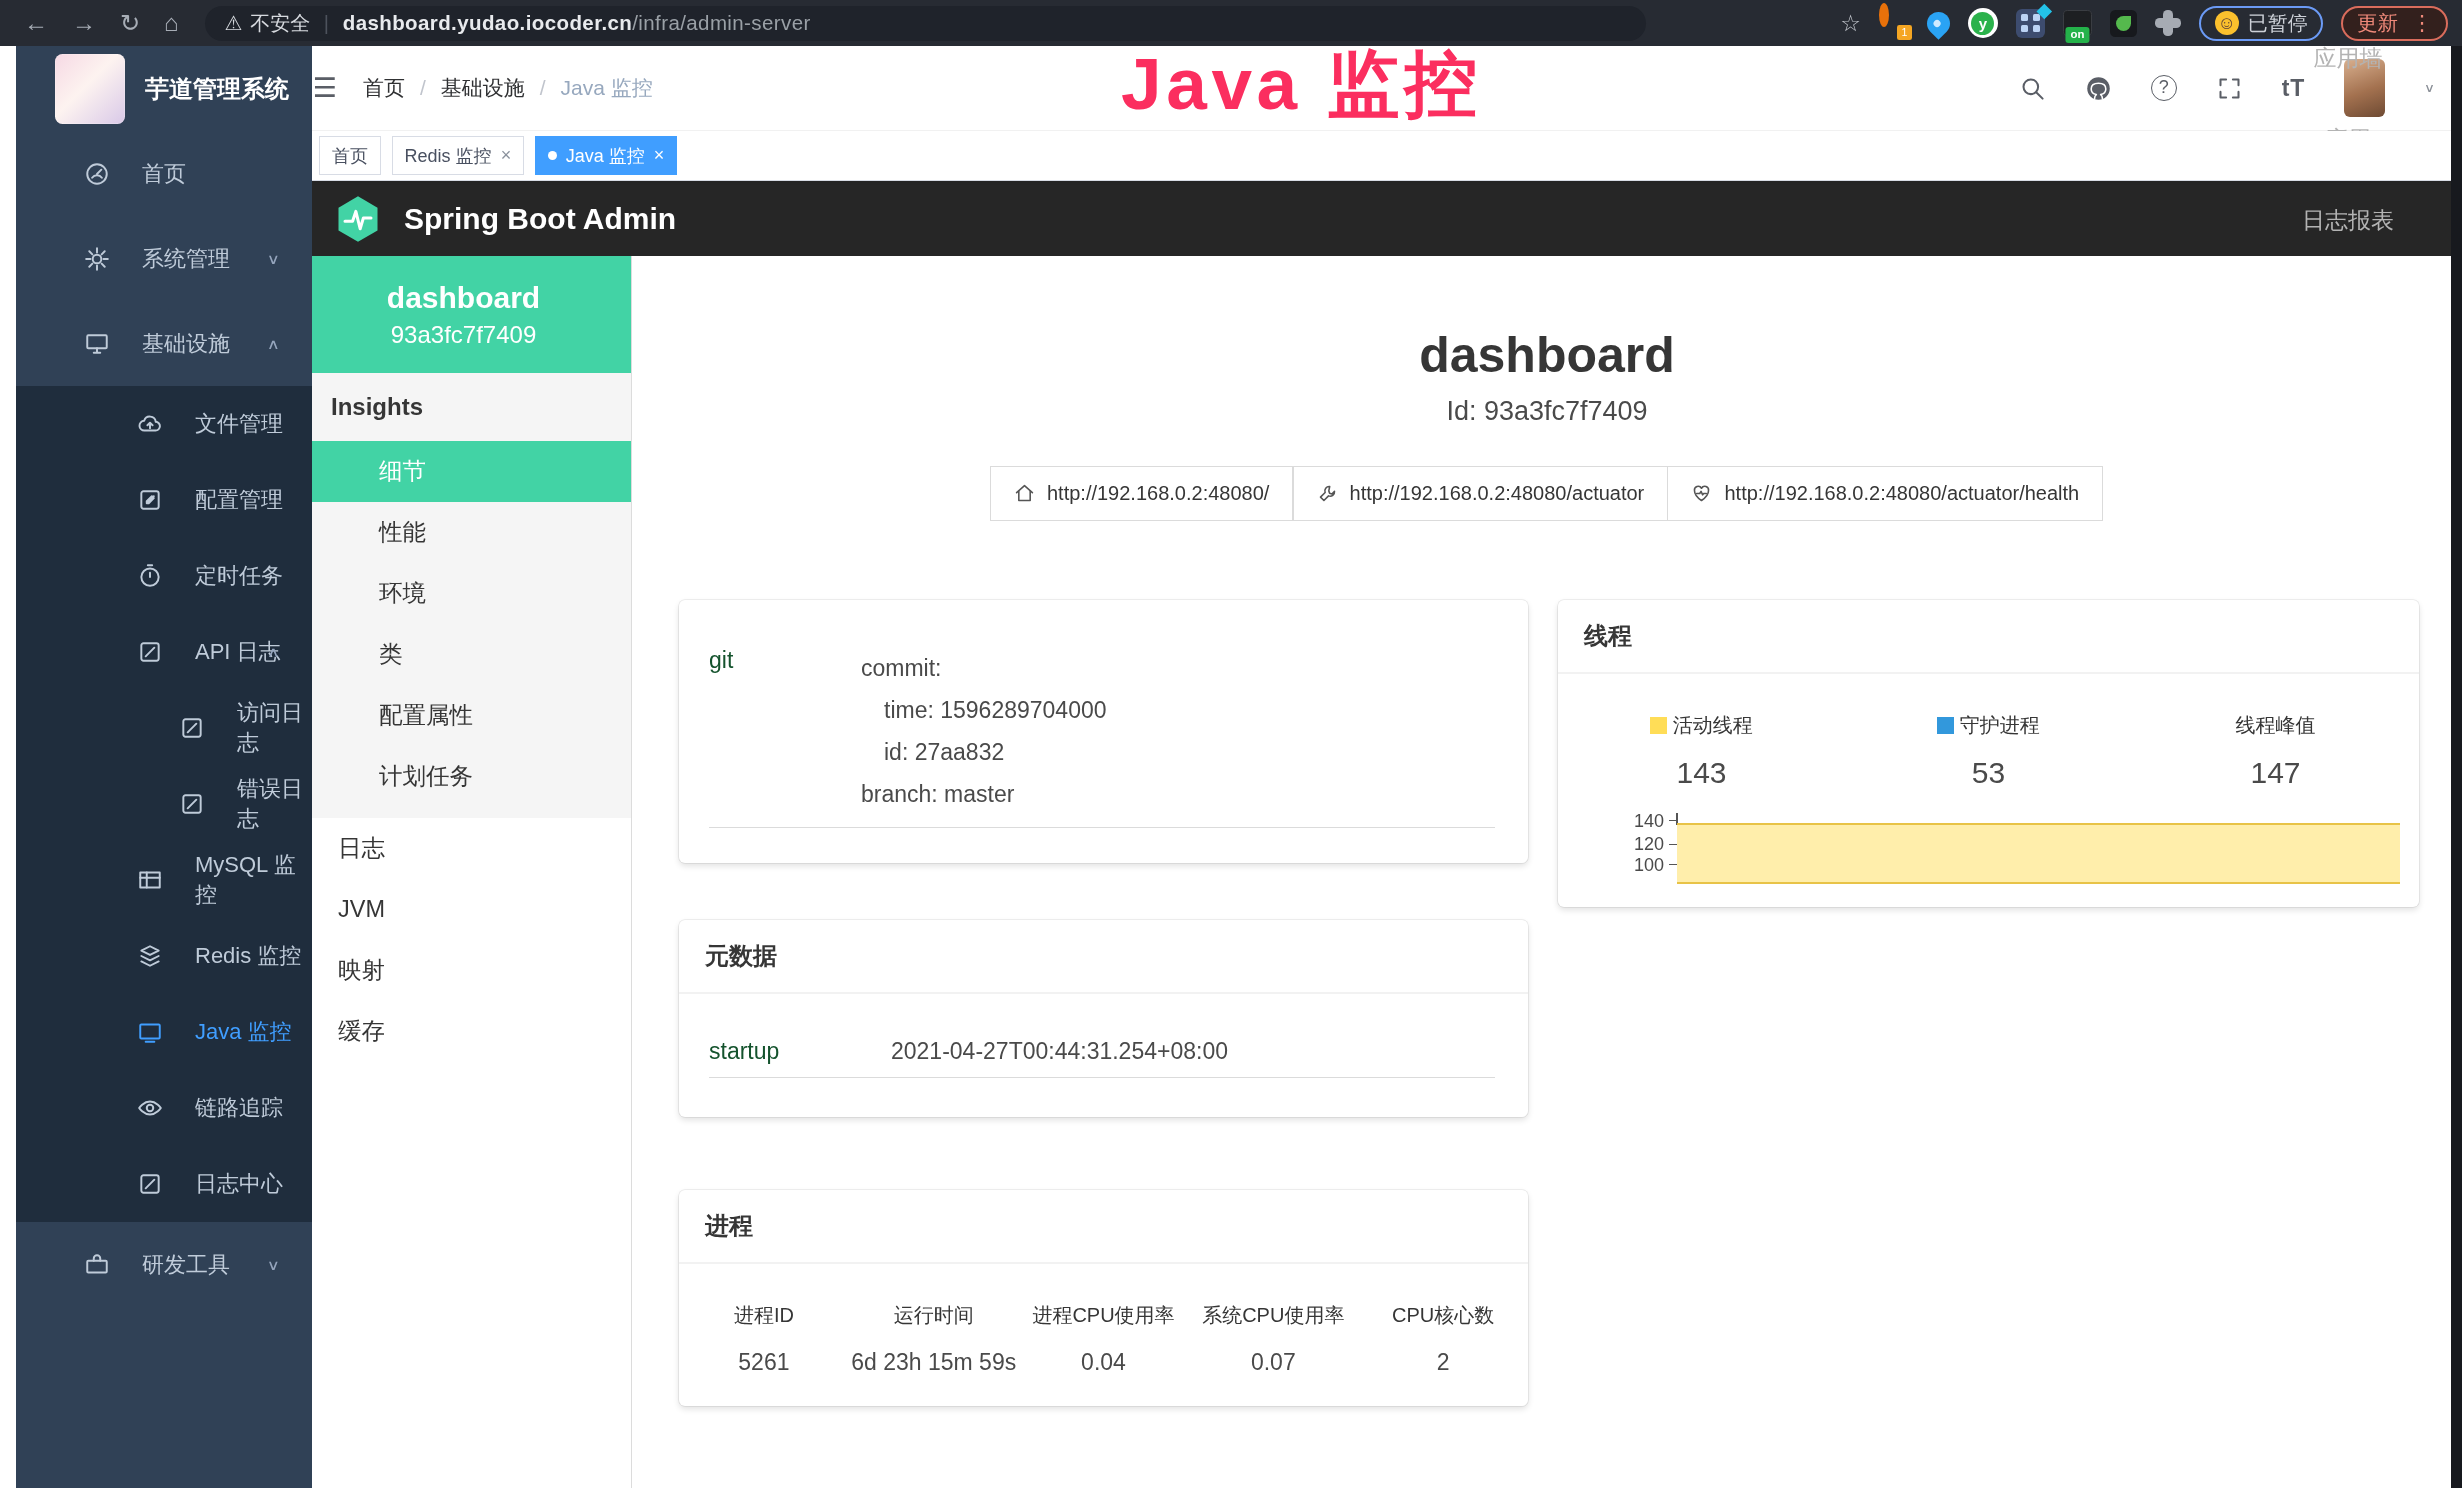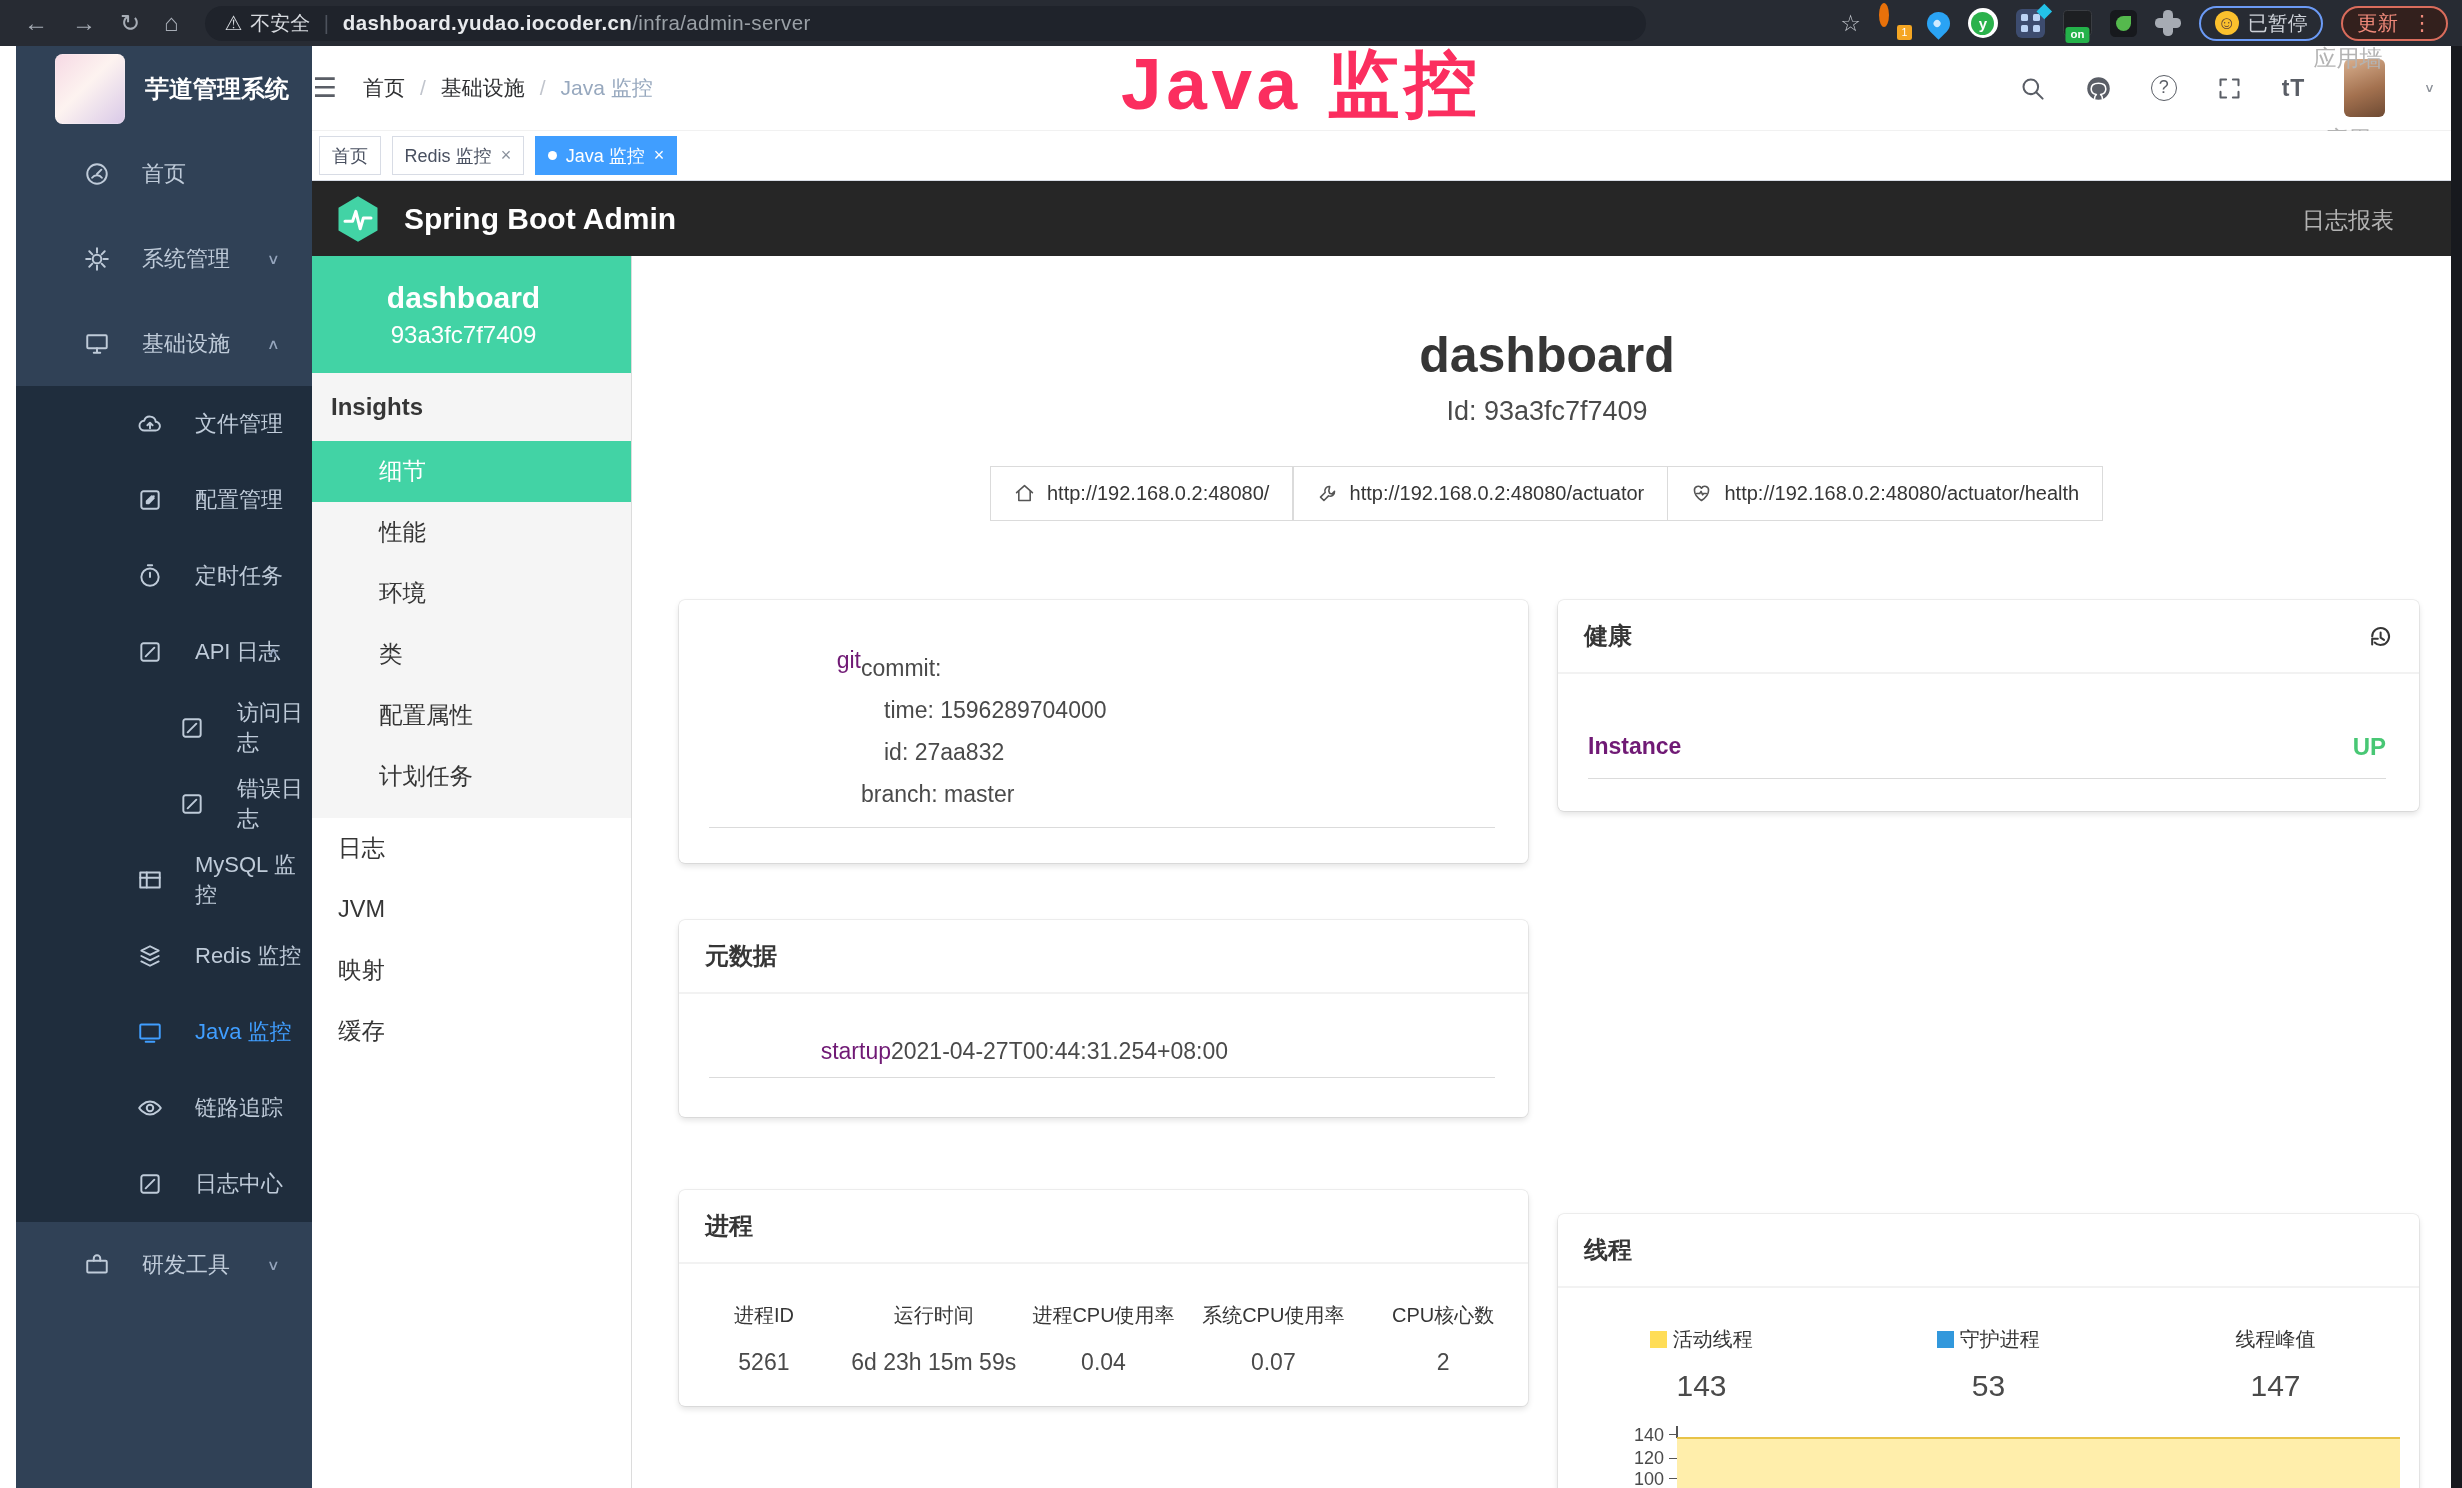--- a/index.html
+++ b/index.html
@@ -113,21 +113,21 @@
 
   .cards-row { display:flex; gap:30px; margin:79px 0 0 47px; align-items:flex-start; }
   .col-l { width:849px; flex:none; }
   .col-r { width:861px; flex:none; }
   .card { background:#fff; border-radius:6px; box-shadow:0 3px 6px rgba(10,10,10,.12), 0 0 0 0.8px rgba(10,10,10,.08); }
   .card-header { padding:20px 26px; display:flex; align-items:center; justify-content:space-between; border-bottom:2.3px solid #f2f2f2; }
   .card-title { font-size:24px; font-weight:bold; color:#363636; }
   .hist-icon { width:27px; height:27px; color:#363636; }
   .card-body { padding:0 33px 0 30px; }
   .kv-row { display:flex; border-bottom:0.8px solid #dbdbdb; font-size:23px; color:#4a4a4a; }
-  .kv-label { width:152px; flex:none; color:#701a75;text-align:right; }
+  .kv-label { width:152px; flex:none; color:#14532d; }
   .vlines div { line-height:42px; }
   .vlines .ind { padding-left:23px; }
 
   .info-body { padding-top:47px; padding-bottom:35px; }
   .info-row { padding-bottom:12px; }
   .health-body { padding-top:59px; padding-bottom:32px; }
   .health-row { padding-bottom:16.7px; }
   .health-row .kv-label { font-weight:bold; width:auto; }
   .up-badge { margin-left:auto; font-weight:bold; font-size:24px; }
   .meta-body { padding-top:44px; padding-bottom:39px; }
@@ -497,36 +497,20 @@
                 </div>
                 <div class="pcol">
                   <div class="phead">CPU核心数</div>
                   <div class="pval">2</div>
                 </div>
               </div>
             </section>
           </div>
 
           <div class="col-r">
-            <section class="card" style="margin-bottom:403px;">
-              <div class="card-header">
-                <span class="card-title">健康</span>
-                <span class="micon hist-icon"><svg viewBox="0 0 24 24">
-                      <path d="M5.5 12a7.5 7.5 0 1 1 2.2 5.3"></path>
-                      <path d="M5.5 19v-5h5"></path>
-                      <path d="M13 8.5V13l3 2"></path>
-                    </svg></span>
-              </div>
-              <div class="card-body health-body">
-                <div class="kv-row health-row">
-                  <span class="kv-label">Instance</span>
-                  <span class="up-badge" style="color: rgb(72, 199, 116);">UP</span>
-                </div>
-              </div>
-            </section>
 
             <section class="card">
               <div class="card-header">
                 <span class="card-title">线程</span>
               </div>
               <div class="tstats">
                 <div class="tstat">
                   <span class="thead">
                       <span class="sq" style="background: rgb(255, 221, 87);"></span>
                       <span>活动线程</span>

